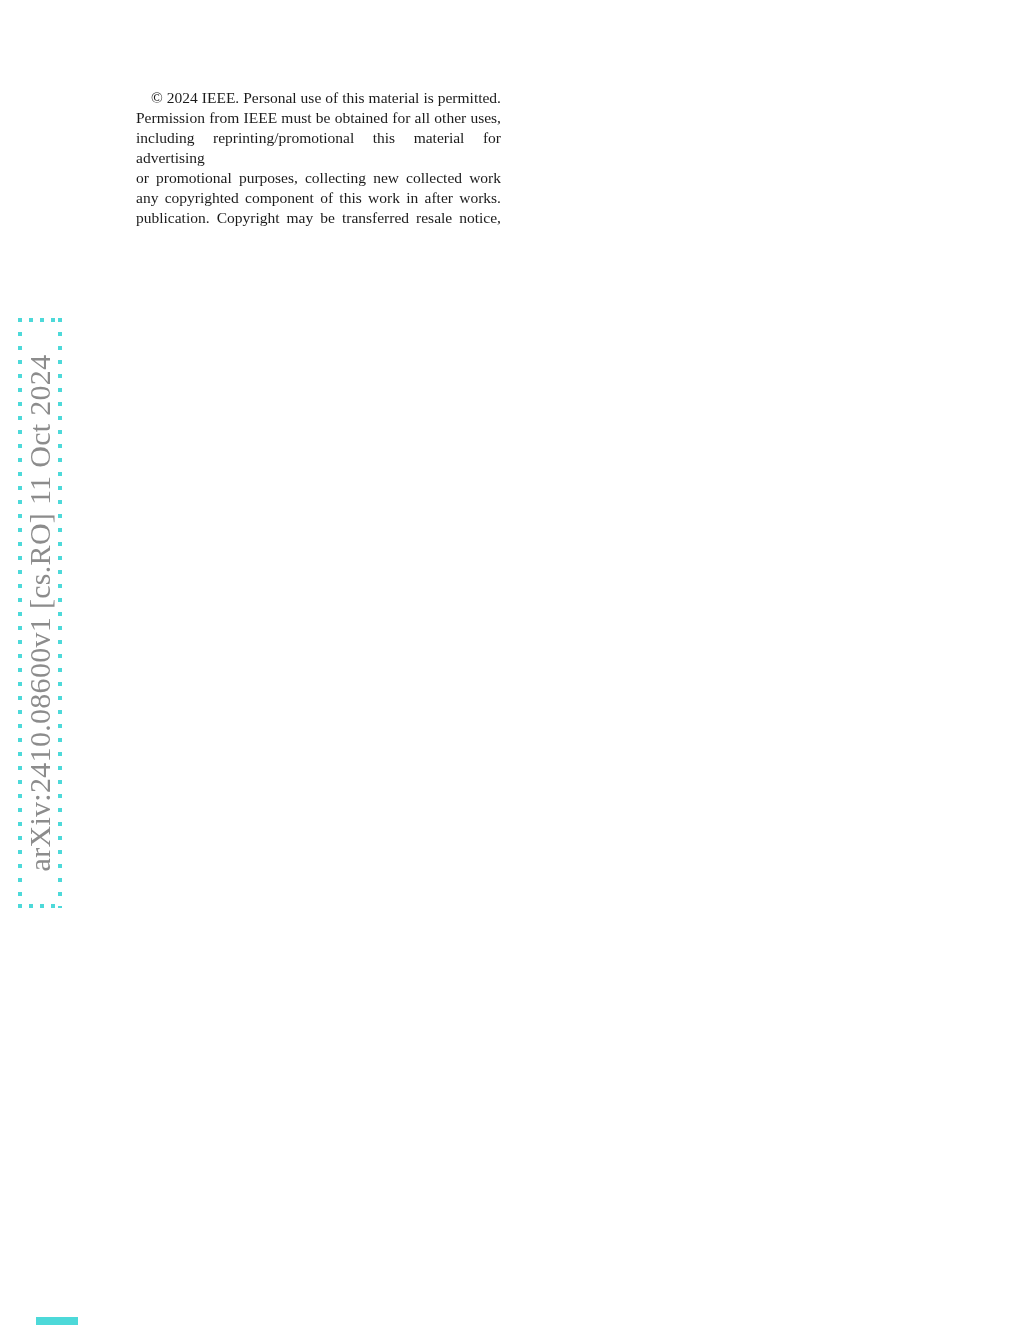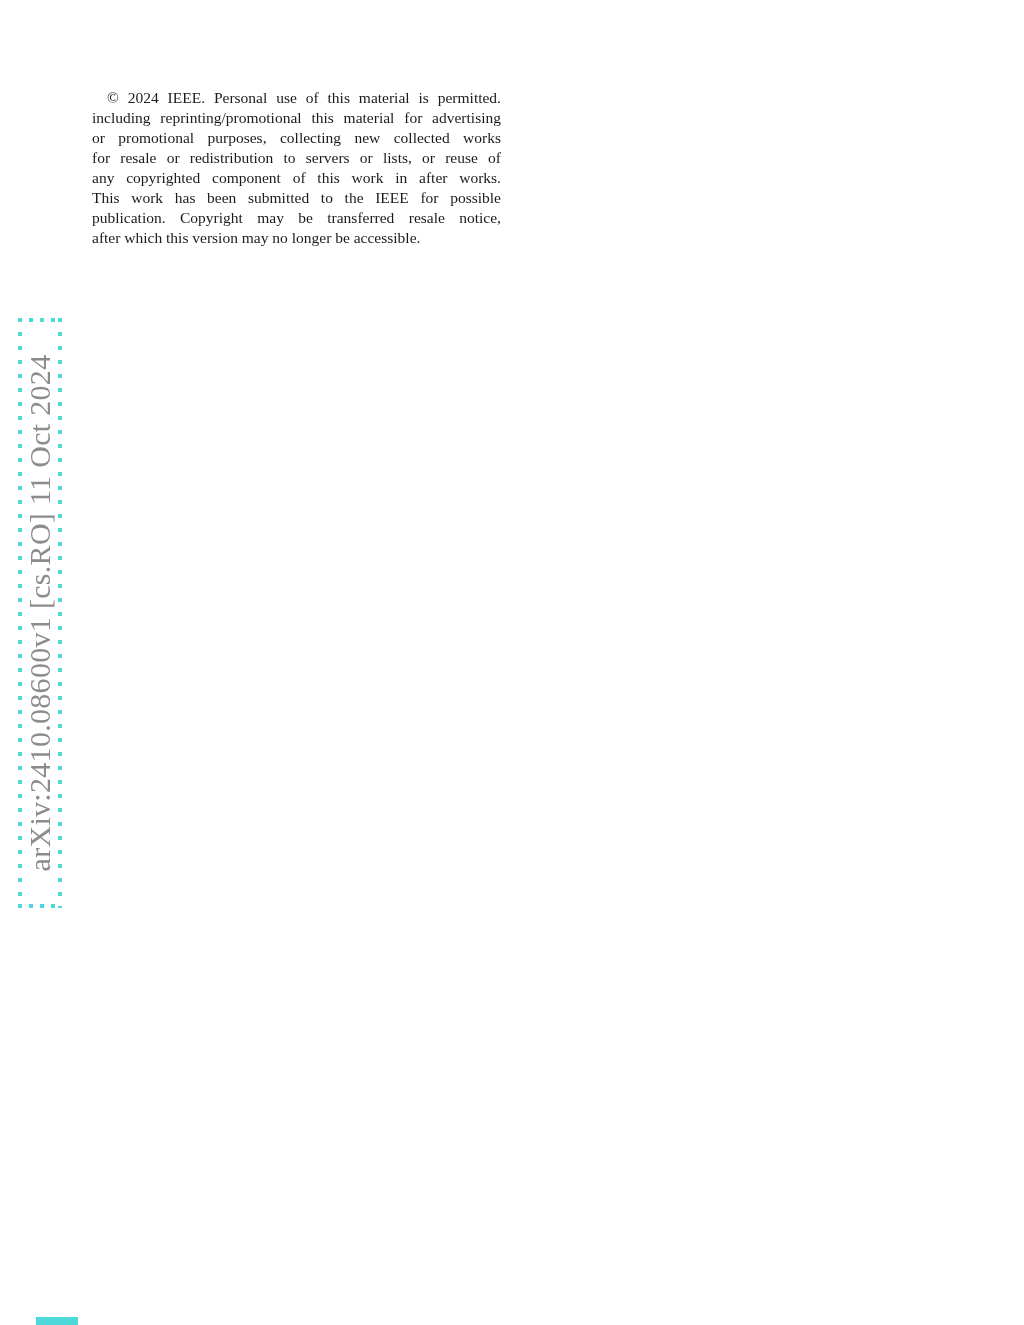--- a/index.html
+++ b/index.html
@@ -24,20 +24,21 @@
     top:88px;
     width:409px;
     color:#1b1b1b;
     font-size:15.5px;
     line-height:20px;
   }
   .cr-line{
     text-align:justify;
     text-align-last:justify;
     white-space:normal;
+    margin-left:44px;
   }
   .cr-line.first{ text-indent:15px; }
   .cr-line.last{ text-align-last:left; }
 
   
   .watermark{
     position:absolute;
     left:18px;
     top:318px;
     width:44px;
@@ -82,27 +83,25 @@
     background:var(--accent);
   }
 </style>
 </head>
 <body>
 
 <div class="page">
 
   <div class="copyright-block">
     <div class="cr-line first">© 2024 IEEE. Personal use of this material is permitted.</div>
+    <div class="cr-line">Permission from IEEE must be obtained for all other uses,</div>
     <div class="cr-line">including reprinting/promotional this material for advertising</div>
-    <div class="cr-line">or promotional purposes, collecting new collected works</div>
-    <div class="cr-line">for resale or redistribution to servers or lists, or reuse of</div>
+    <div class="cr-line">or promotional purposes, collecting new collected work</div>
     <div class="cr-line">any copyrighted component of this work in after works.</div>
-    <div class="cr-line">This work has been submitted to the IEEE for possible</div>
     <div class="cr-line">publication. Copyright may be transferred resale notice,</div>
-    <div class="cr-line last">after which this version may no longer be accessible.</div>
   </div>
 
   <div class="watermark">
     <div class="wm-edge v left"></div>
     <div class="wm-edge v right"></div>
     <div class="wm-edge h top"></div>
     <div class="wm-edge h bottom"></div>
     <div class="wm-text">arXiv:2410.08600v1  [cs.RO]  11 Oct 2024</div>
   </div>
 

